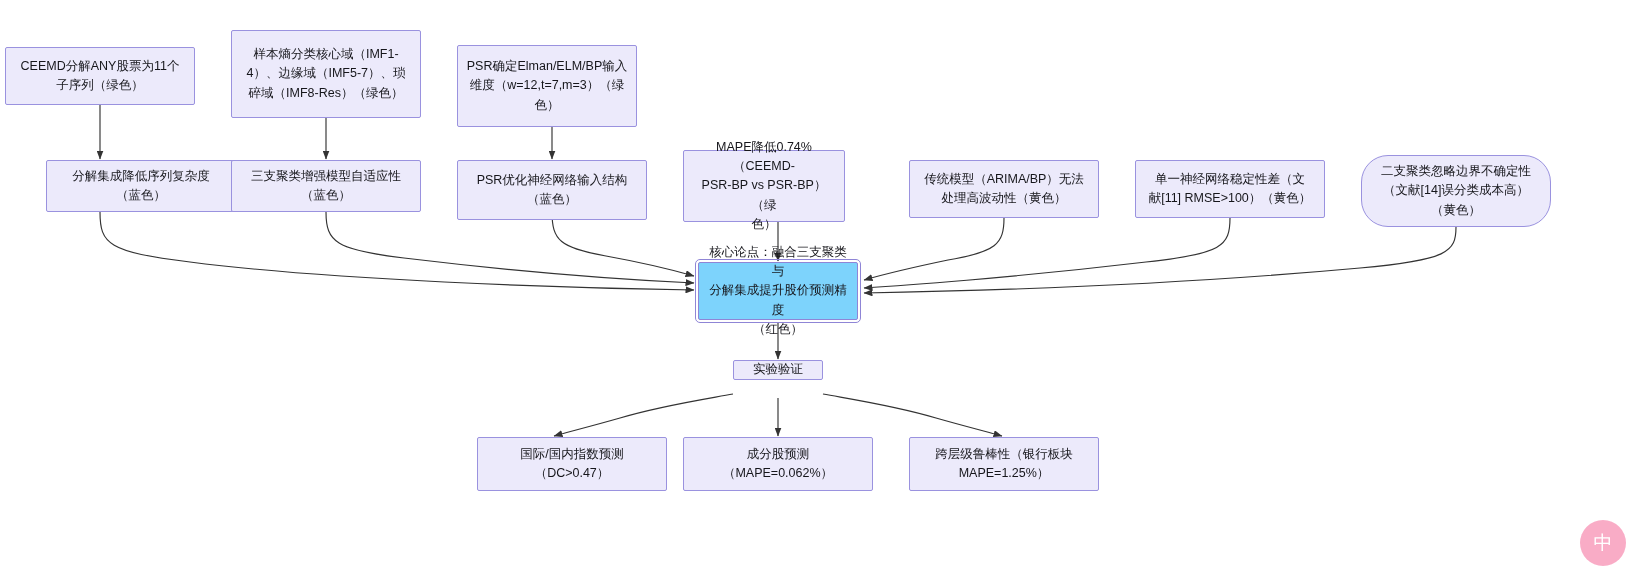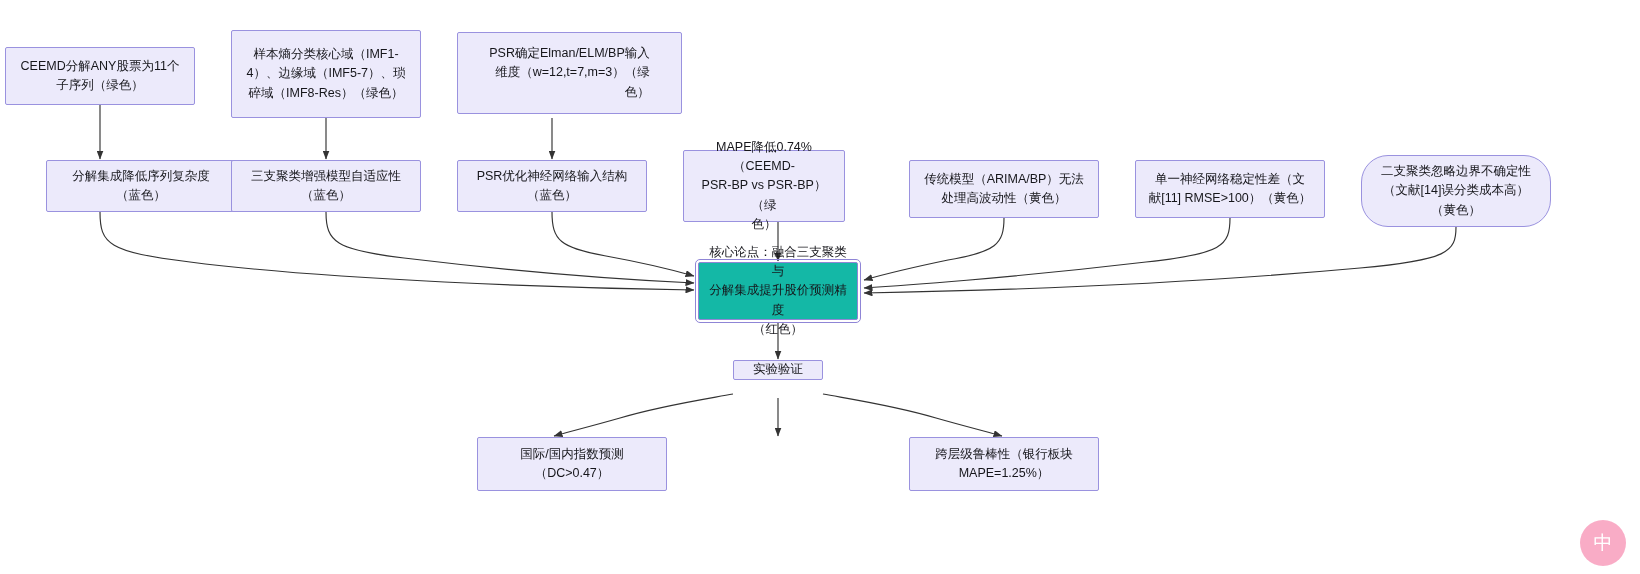--- a/index.html
+++ b/index.html
@@ -33,21 +33,21 @@
     align-items: center;
     justify-content: center;
     text-align: center;
     color: #16161b;
     font-size: 12.5px;
     line-height: 1.55;
     padding: 4px 8px;
     z-index: 2;
   }
   .node-core {
-    background: #14b8a6;
+    background: #7dd3fc;
     border: 1px solid #8F85D6;
     outline: 1px solid #8F85D6;
     outline-offset: 2px;
   }
   .node-text {
     display: block;
     white-space: pre-line;
   }
   #watermark {
     position: absolute;
@@ -106,37 +106,37 @@
     <span class="node-text">CEEMD分解ANY股票为11个
 子序列（绿色）</span>
   </div>
 
   <div class="node" style="left:231px; top:30px; width:190px; height:88px;">
     <span class="node-text">样本熵分类核心域（IMF1-
 4）、边缘域（IMF5-7）、琐
 碎域（IMF8-Res）（绿色）</span>
   </div>
 
-  <div class="node" style="left:457px; top:32px; width:225px; height:82px;text-align:right;">
+  <div class="node" style="left:457px; top:45px; width:180px; height:82px;">
     <span class="node-text">PSR确定Elman/ELM/BP输入
 维度（w=12,t=7,m=3）（绿
 色）</span>
   </div>
 
   <div class="node" style="left:5px; top:160px; width:190px; height:52px;margin-left:41px;">
     <span class="node-text">分解集成降低序列复杂度
 （蓝色）</span>
   </div>
 
   <div class="node" style="left:231px; top:160px; width:190px; height:52px;">
     <span class="node-text">三支聚类增强模型自适应性
 （蓝色）</span>
   </div>
 
-  <div class="node" style="left:457px; top:160px; width:190px; height:52px;">
+  <div class="node" style="left:457px; top:160px; width:190px; height:60px;">
     <span class="node-text">PSR优化神经网络输入结构
 （蓝色）</span>
   </div>
 
   <div class="node" style="left:683px; top:150px; width:162px; height:72px;">
     <span class="node-text">MAPE降低0.74%（CEEMD-
 PSR-BP vs PSR-BP）（绿
 色）</span>
   </div>
 
@@ -164,20 +164,24 @@
 
   <div class="node" style="left:733px; top:360px; width:90px; height:20px;">
     <span class="node-text">实验验证</span>
   </div>
 
   <div class="node" style="left:457px; top:437px; width:190px; height:54px;margin-left:20px;">
     <span class="node-text">国际/国内指数预测
 （DC&gt;0.47）</span>
   </div>
 
+  <div class="node" style="left:683px; top:437px; width:190px; height:54px;">
+    <span class="node-text">成分股预测
+（MAPE=0.062%）</span>
+  </div>
 
   <div class="node" style="left:909px; top:437px; width:190px; height:54px;">
     <span class="node-text">跨层级鲁棒性（银行板块
 MAPE=1.25%）</span>
   </div>
 
   <div id="watermark">
     <span>中</span>
   </div>
 

